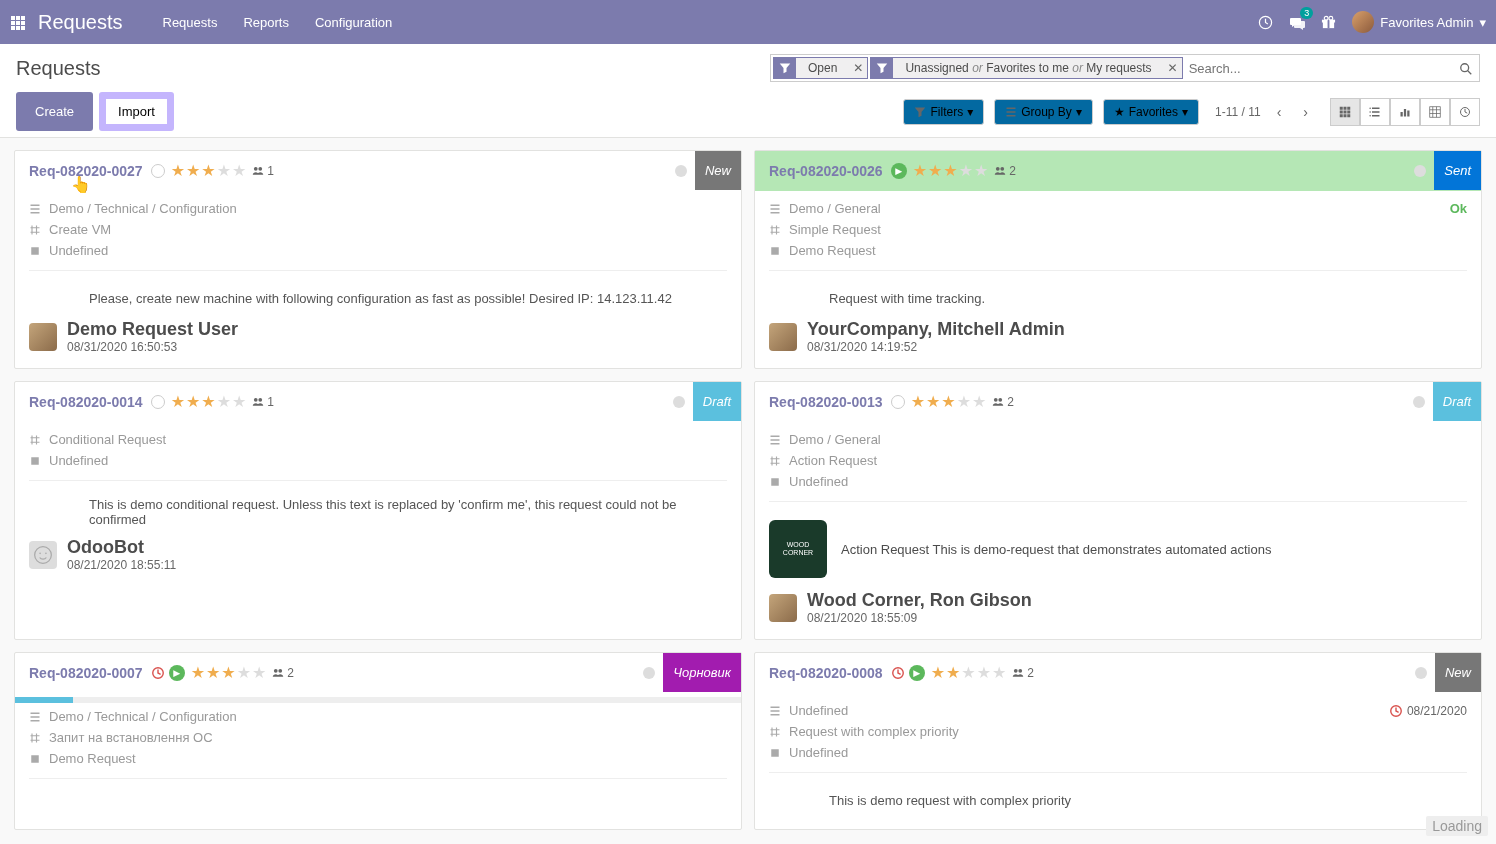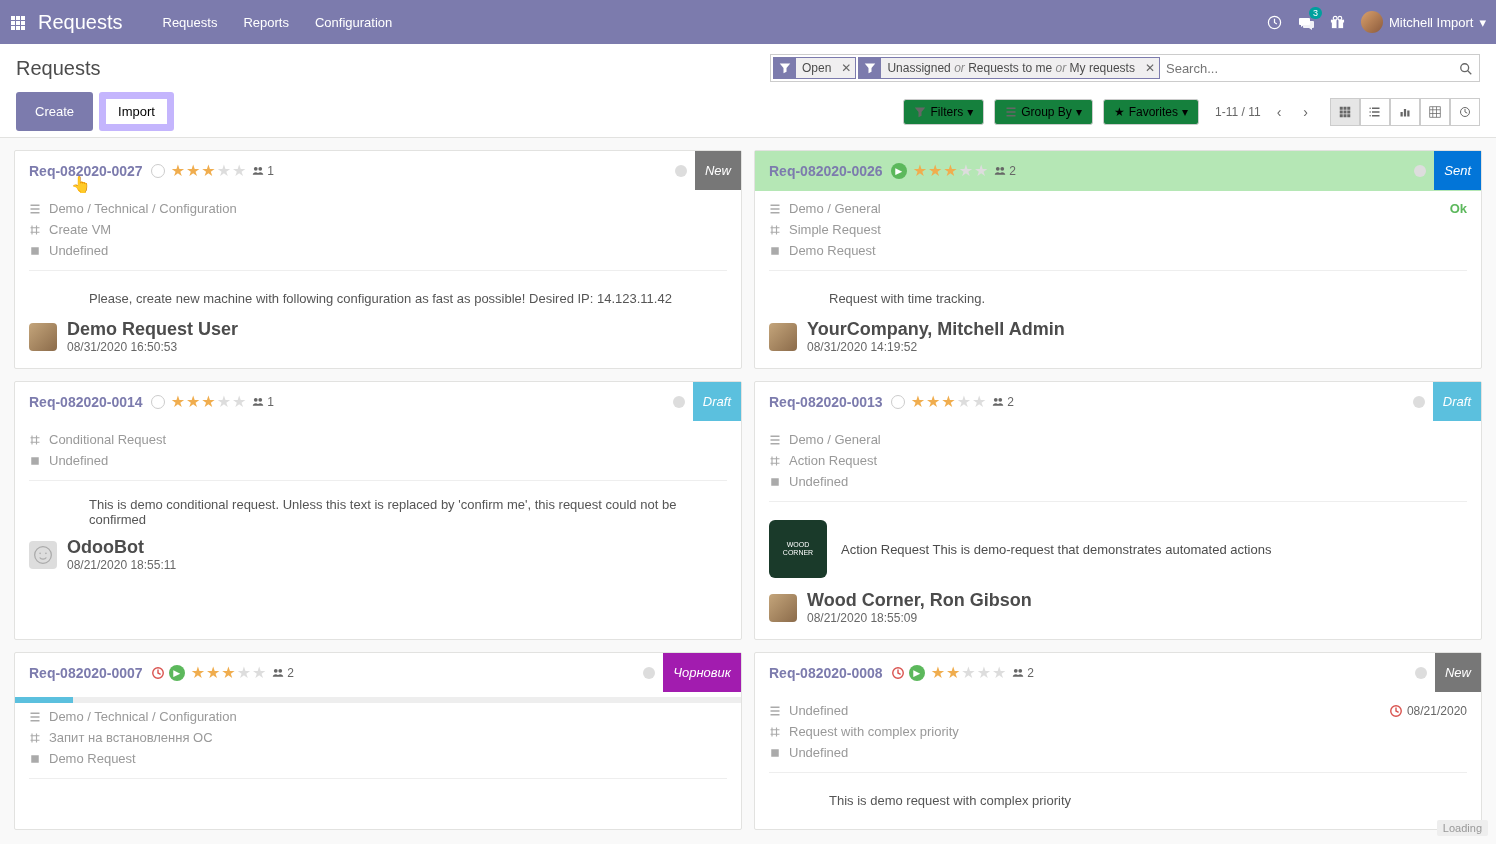--- a/index.html
+++ b/index.html
@@ -118,21 +118,21 @@
 .facet .facet-icon {
   background: #7c7bad;
   color: #fff;
   display: inline-flex;
   align-items: center;
   justify-content: center;
   width: 22px;
   height: 100%;
 }
 .facet .facet-text {
-  padding: 0 6px;
+  padding: 0 12px;
   color: #4c4c4c;
 }
 .facet .facet-text em { color:#888; font-style: italic; }
 .facet .facet-remove {
   padding: 0 4px;
   color: #666;
   cursor: pointer;
 }
 .search-input {
   border: none;
@@ -167,21 +167,21 @@
 }
 .btn + .btn { margin-left: 6px; }
 .cp-right {
   margin-left: auto;
   display: flex;
   align-items: center;
   gap: 10px;
 }
 .filter-btn {
   border: 1px solid #ccc;
-  background: #15803d;
+  background: #0369a1;
   padding: 5px 10px;
   font-size: 12px;
   border-radius: 3px;
   cursor: pointer;
   display: inline-flex;
   align-items: center;
   gap: 4px;
 }
 .pager {
   font-size: 12px;
@@ -300,21 +300,21 @@
 .author-row .author-date{font-size:12px;color:#666;}
 .wood-logo{width:58px;height:58px;border-radius:6px;background:#1a3a2a;color:#fff;display:flex;align-items:center;justify-content:center;font-size:7px;text-align:center;line-height:1.1;}
 .deco-logo{width:54px;height:54px;border-radius:50%;background:radial-gradient(circle,#f2ead7,#e6d9a8);border:3px solid #a2c26a;display:flex;align-items:center;justify-content:center;font-size:6px;color:#333;text-align:center;}
 
 .desc-with-logo{display:flex;align-items:center;gap:14px;padding:6px 0;}
 .progress-slim{height:6px;background:#eee;margin:0 -14px 6px -14px;}
 .progress-slim .bar{height:100%;width:8%;background:#5bc0de;}
 
 .cursor-hand{position:absolute;top:24px;left:56px;font-size:16px;pointer-events:none;}
 
-.loading{position:fixed;bottom:8px;right:8px;background:#eee;color:#999;padding:2px 6px;font-size:11px;border-radius:2px;}
+.loading{position:fixed;bottom:8px;right:8px;background:#eee;color:#999;padding:2px 6px;font-size:14px;border-radius:2px;}
 
 svg.i{width:12px;height:12px;vertical-align:middle;}
 </style>
 </head>
 <body>
 
 <div class="navbar">
   <span class="apps-icon">
     <svg class="i" viewBox="0 0 16 16" style="width:16px;height:16px;">
         <rect x="1" y="1" width="4" height="4" fill="#fff"></rect>
@@ -352,21 +352,21 @@
       <svg class="i" viewBox="0 0 16 16" style="width:15px;height:15px;">
           <rect x="2" y="6" width="12" height="8" fill="#fff"></rect>
           <rect x="1" y="5" width="14" height="3" fill="#fff"></rect>
           <rect x="7" y="5" width="2" height="9" fill="#7c7bad"></rect>
           <circle cx="5.5" cy="3.5" r="2" fill="none" stroke="#fff" stroke-width="1.2"></circle>
           <circle cx="10.5" cy="3.5" r="2" fill="none" stroke="#fff" stroke-width="1.2"></circle>
         </svg>
     </span>
     <span class="user">
       <span class="avatar-sm"></span>
-      <span>Mitchell Import</span>
+      <span>Favorites Admin</span>
       <span>▾</span>
     </span>
   </div>
 </div>
 
 <div class="control-panel">
   <div class="cp-top">
     <span class="cp-title">Requests</span>
     <div class="search-wrap">
       <span class="facet">
@@ -380,21 +380,21 @@
       </span>
       <span class="facet">
         <span class="facet-icon">
           <svg class="i" viewBox="0 0 16 16">
               <path d="M1 2 h14 l-5 6 v5 l-4 2 v-7 z" fill="#fff"></path>
             </svg>
         </span>
         <span class="facet-text">
           <span>Unassigned</span>
           <em>or</em>
-          <span>Requests to me</span>
+          <span>Favorites to me</span>
           <em>or</em>
           <span>My requests</span>
         </span>
         <span class="facet-remove">✕</span>
       </span>
       <input class="search-input" placeholder="Search..." style="">
       <span class="search-go">
         <svg class="i" viewBox="0 0 16 16" style="width:14px;height:14px;">
             <circle cx="6.5" cy="6.5" r="4.5" fill="none" stroke="#666" stroke-width="1.5"></circle>
             <path d="M10 10 L14 14" stroke="#666" stroke-width="1.5"></path>

